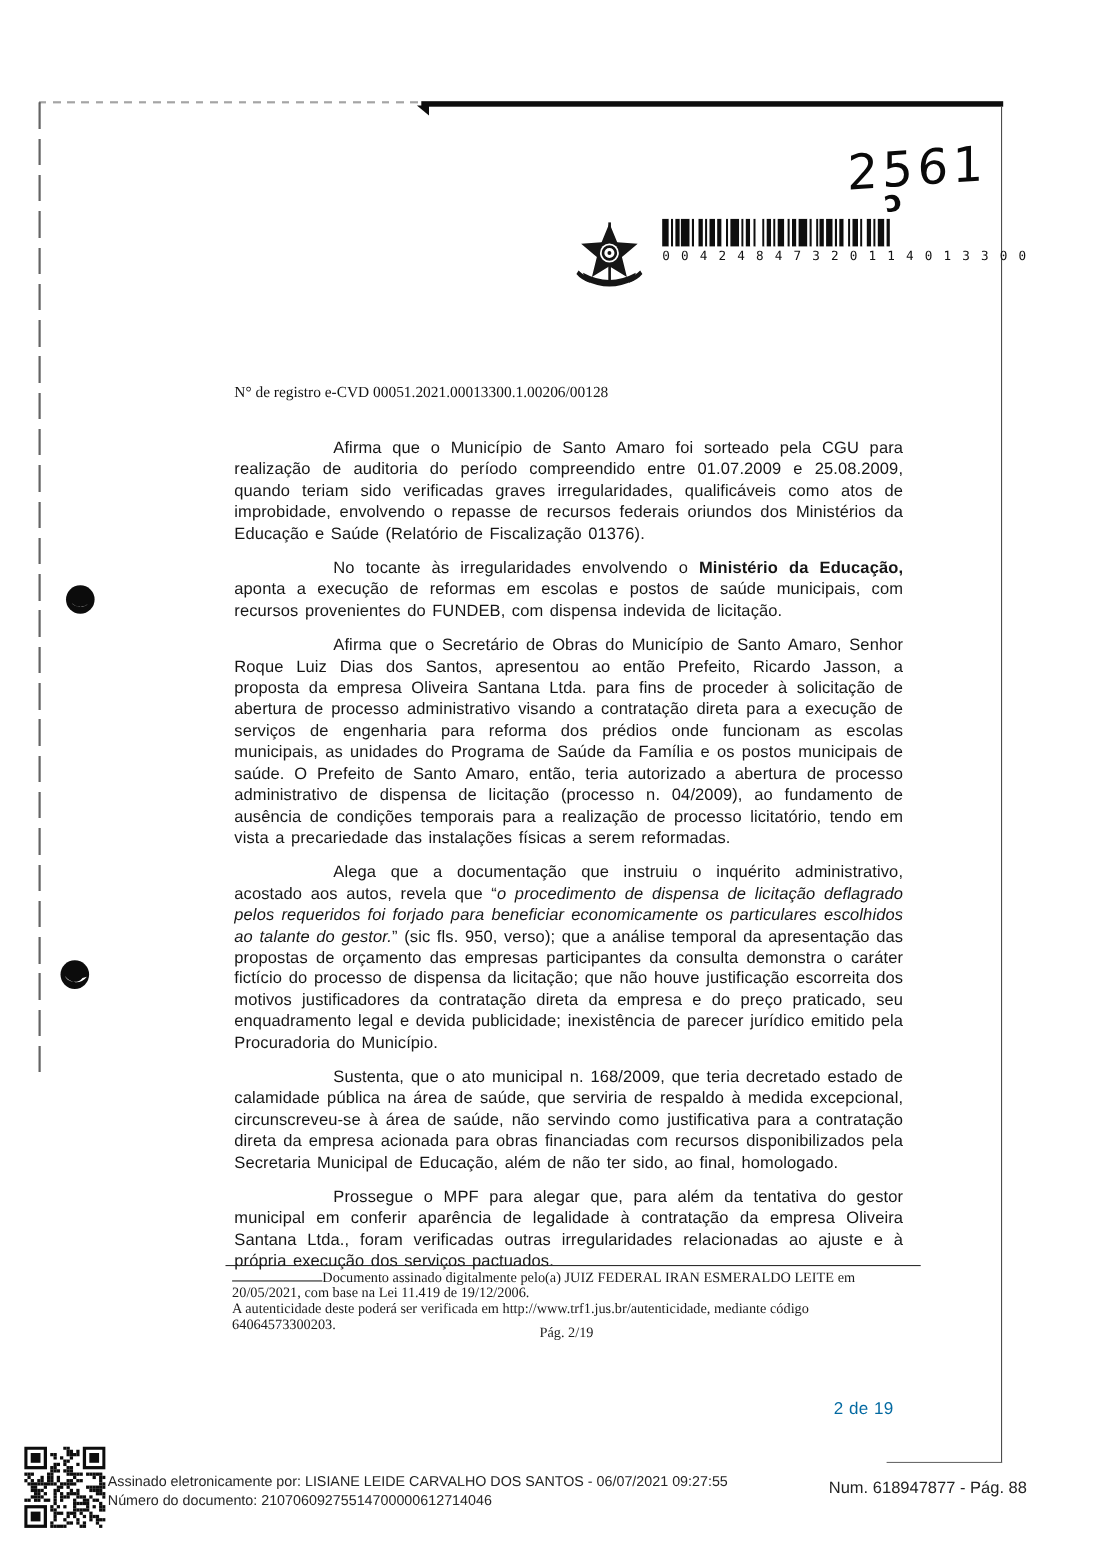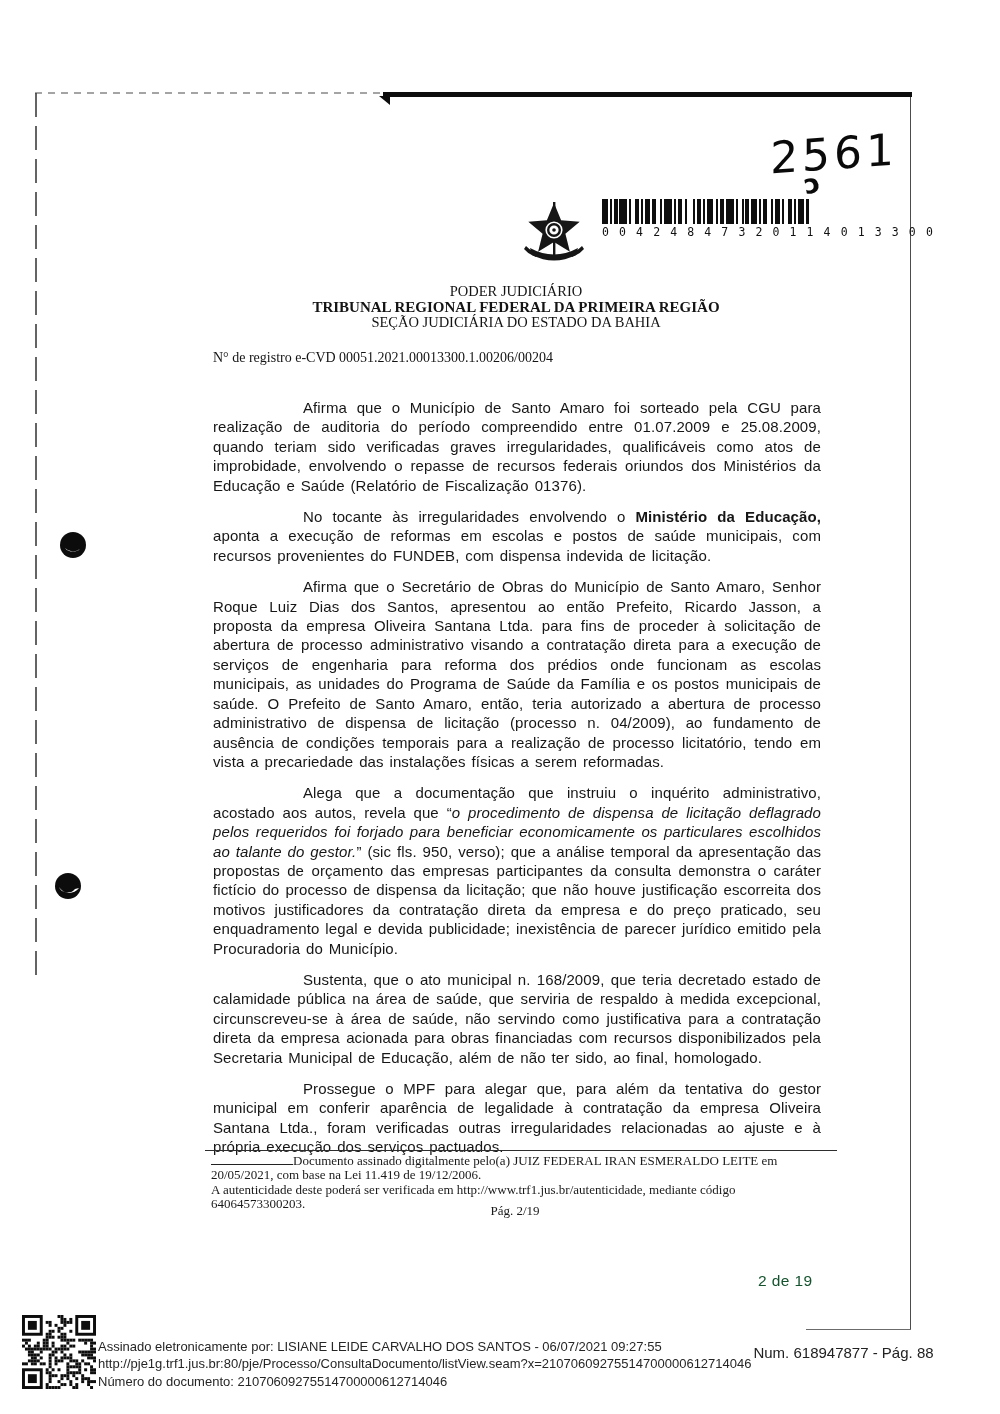--- a/index.html
+++ b/index.html
@@ -40,21 +40,21 @@
     text-align:justify;letter-spacing:.1px;word-spacing:1.6px;color:#161616;}
   .body-text p{margin:0 0 12px 0;text-indent:90px;}
   
   .rule{position:absolute;left:205px;top:1150px;width:632px;height:1px;background:#2e2e2e;}
   .signed-note{position:absolute;left:211px;top:1154px;width:620px;
     font-family:"Liberation Serif",serif;font-size:13px;line-height:13.9px;text-align:left;color:#191919;}
   .signed-note .lead-underline{display:inline-block;width:82px;height:10px;border-bottom:1px solid #222;}
   .signed-note p{margin:0 0 1px 0;}
   .pag-label{position:absolute;left:213px;top:1203px;width:604px;text-align:center;
     font-family:"Liberation Serif",serif;font-size:13px;color:#1a1a1a;}
-  .sheet-label{position:absolute;left:758px;top:1272px;font-size:15.5px;color:#14532d;letter-spacing:.4px;}
+  .sheet-label{position:absolute;left:758px;top:1272px;font-size:15.5px;color:#0369a1;letter-spacing:.4px;}
   .qr{position:absolute;left:22px;top:1315px;}
   .esig{position:absolute;left:98px;top:1338px;font-size:13px;line-height:17.3px;color:#262626;}
   .doc-num{position:absolute;left:690px;top:1344px;width:307px;text-align:center;
     font-size:15px;color:#222;}
   
   .hole{position:absolute;}
 </style>
 </head>
 <body>
 
@@ -160,28 +160,23 @@
         <div style="width: 1.94444px; background: rgb(14, 14, 14);"></div>
         <div style="width: 1.94444px; background: rgb(255, 255, 255);"></div>
         <div style="width: 5.83333px; background: rgb(14, 14, 14);"></div>
         <div style="width: 1.94444px; background: rgb(255, 255, 255);"></div>
         <div style="width: 3.88889px; background: rgb(14, 14, 14);"></div>
         <div style="width: 1.94444px; background: rgb(255, 255, 255);"></div>
       </div>
     <div class="barcode-digits">0 0 4 2 4 8 4 7 3 2 0 1 1 4 0 1 3 3 0 0</div>
   </div>
 
-  <div class="header">
-    <div class="h1">PODER JUDICIÁRIO</div>
-    <div class="h2">TRIBUNAL REGIONAL FEDERAL DA PRIMEIRA REGIÃO</div>
-    <div class="h3">SEÇÃO JUDICIÁRIA DO ESTADO DA BAHIA</div>
-  </div>
 
   <div class="process">
-    <div>N° de registro e-CVD 00051.2021.00013300.1.00206/00204</div>
+    <div>N° de registro e-CVD 00051.2021.00013300.1.00206/00128</div>
   </div>
 
   <div class="body-text">
       <p><span>Afirma que o Município de Santo Amaro foi sorteado pela CGU para realização de auditoria do período compreendido entre 01.07.2009 e 25.08.2009, quando teriam sido verificadas graves irregularidades, qualificáveis como atos de improbidade, envolvendo o repasse de recursos federais oriundos dos Ministérios da Educação e Saúde (Relatório de Fiscalização 01376).</span></p>
       <p><span>No tocante às irregularidades envolvendo o </span><span style="font-weight: bold;">Ministério da Educação,</span><span> aponta a execução de reformas em escolas e postos de saúde municipais, com recursos provenientes do FUNDEB, com dispensa indevida de licitação.</span></p>
       <p><span>Afirma que o Secretário de Obras do Município de Santo Amaro, Senhor Roque Luiz Dias dos Santos, apresentou ao então Prefeito, Ricardo Jasson, a proposta da empresa Oliveira Santana Ltda. para fins de proceder à solicitação de abertura de processo administrativo visando a contratação direta para a execução de serviços de engenharia para reforma dos prédios onde funcionam as escolas municipais, as unidades do Programa de Saúde da Família e os postos municipais de saúde. O Prefeito de Santo Amaro, então, teria autorizado a abertura de processo administrativo de dispensa de licitação (processo n. 04/2009), ao fundamento de ausência de condições temporais para a realização de processo licitatório, tendo em vista a precariedade das instalações físicas a serem reformadas.</span></p>
       <p><span>Alega que a documentação que instruiu o inquérito administrativo, acostado aos autos, revela que “</span><span style="font-style: italic;">o procedimento de dispensa de licitação deflagrado pelos requeridos foi forjado para beneficiar economicamente os particulares escolhidos ao talante do gestor.</span><span>” (sic fls. 950, verso); que a análise temporal da apresentação das propostas de orçamento das empresas participantes da consulta demonstra o caráter fictício do processo de dispensa da licitação; que não houve justificação escorreita dos motivos justificadores da contratação direta da empresa e do preço praticado, seu enquadramento legal e devida publicidade; inexistência de parecer jurídico emitido pela Procuradoria do Município.</span></p>
       <p><span>Sustenta, que o ato municipal n. 168/2009, que teria decretado estado de calamidade pública na área de saúde, que serviria de respaldo à medida excepcional, circunscreveu-se à área de saúde, não servindo como justificativa para a contratação direta da empresa acionada para obras financiadas com recursos disponibilizados pela Secretaria Municipal de Educação, além de não ter sido, ao final, homologado.</span></p>
       <p><span>Prossegue o MPF para alegar que, para além da tentativa do gestor municipal em conferir aparência de legalidade à contratação da empresa Oliveira Santana Ltda., foram verificadas outras irregularidades relacionadas ao ajuste e à própria execução dos serviços pactuados.</span></p>
     </div>
@@ -406,18 +401,17 @@
       <rect x="5.92" y="5.92" width="8.879999999999999" height="8.879999999999999" fill="#0d0d0d"></rect>
       <rect x="53.28" y="0" width="20.72" height="20.72" fill="#0d0d0d"></rect>
       <rect x="56.24" y="2.96" width="14.8" height="14.8" fill="#ffffff"></rect>
       <rect x="59.2" y="5.92" width="8.879999999999999" height="8.879999999999999" fill="#0d0d0d"></rect>
       <rect x="0" y="53.28" width="20.72" height="20.72" fill="#0d0d0d"></rect>
       <rect x="2.96" y="56.24" width="14.8" height="14.8" fill="#ffffff"></rect>
       <rect x="5.92" y="59.2" width="8.879999999999999" height="8.879999999999999" fill="#0d0d0d"></rect>
     </svg>
   <div class="esig">
     <div>Assinado eletronicamente por: LISIANE LEIDE CARVALHO DOS SANTOS - 06/07/2021 09:27:55</div>
-    <div>http://pje1g.trf1.jus.br:80/pje/Processo/ConsultaDocumento/listView.seam?x=21070609275514700000612714046</div>
     <div>Número do documento: 21070609275514700000612714046</div>
   </div>
   <div class="doc-num">Num. 618947877 - Pág. 88</div>
 
 </div>
 
 </body></html>

